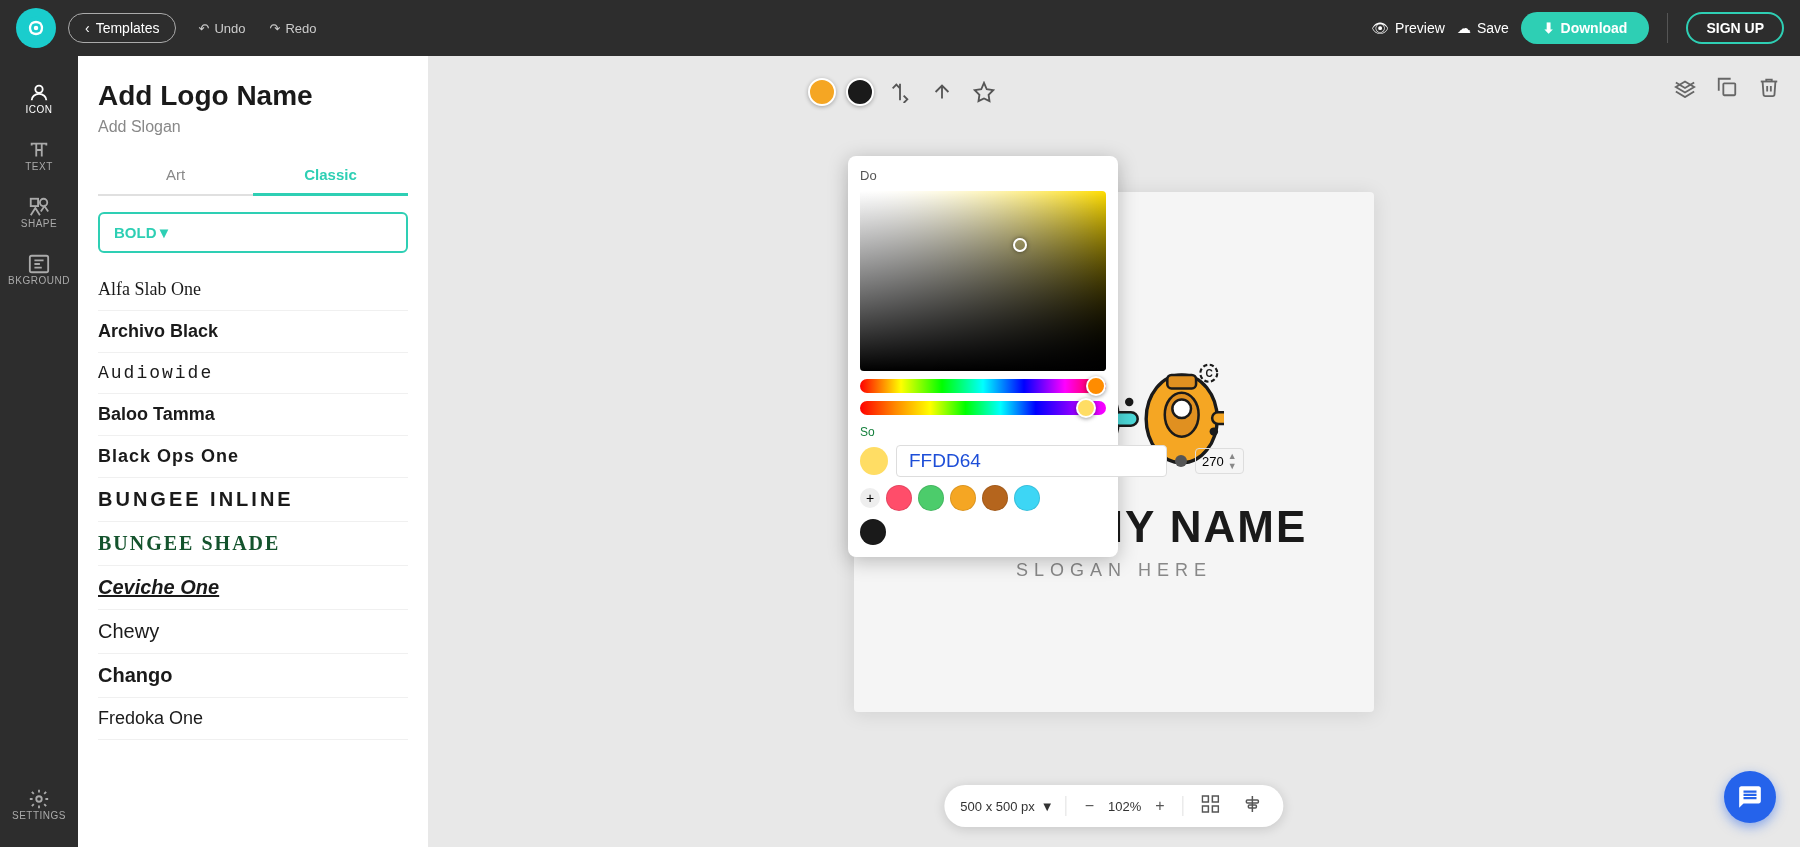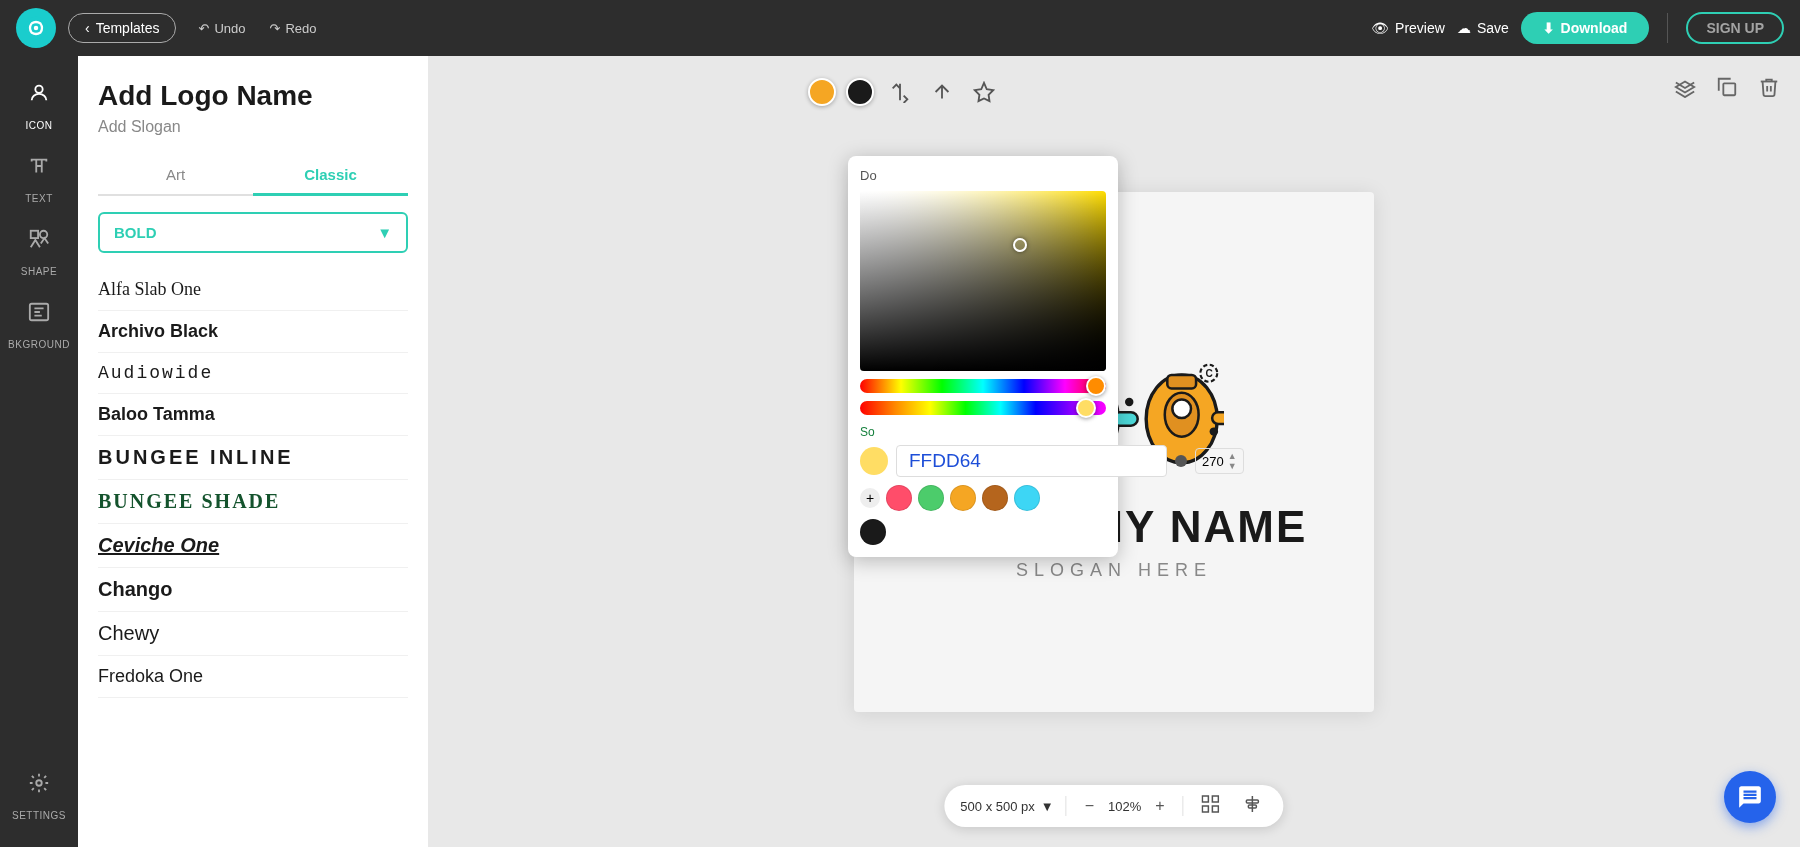--- a/index.html
+++ b/index.html
@@ -35,32 +35,32 @@
       background: transparent; border: none; color: #fff; font-size: 14px;
       cursor: pointer; display: flex; align-items: center; gap: 6px;
     }
     .download-btn {
       background: #2ecfb4; border: none; border-radius: 20px; padding: 8px 22px;
       color: #fff; font-size: 14px; font-weight: bold; cursor: pointer;
       display: flex; align-items: center; gap: 6px;
     }
     .signup-btn {
       background: transparent; border: 2px solid #2ecfb4; border-radius: 20px;
-      padding: 6px 18px; color: #a3a3a3; font-size: 14px; font-weight: bold; cursor: pointer;
+      padding: 6px 18px; color: #ffffff; font-size: 14px; font-weight: bold; cursor: pointer;
     }
     .divider-v { width: 1px; height: 30px; background: #555; margin: 0 6px; }
 
     
     .sidebar {
       position: fixed; left: 0; top: 56px; bottom: 0; width: 78px;
       background: #2d2d2d; display: flex; flex-direction: column; align-items: center;
       padding-top: 16px; gap: 4px; z-index: 90;
     }
     .sidebar-item {
-      display: flex; flex-direction: column; align-items: center; gap: 16px;
+      display: flex; flex-direction: column; align-items: center; gap: 0;
       padding: 10px 6px; cursor: pointer; border-radius: 8px; width: 68px;
       color: #aaa; font-size: 11px;
     }
     .sidebar-item.active { color: #fff; }
     .sidebar-item svg { width: 22px; height: 22px; }
     .sidebar-item-label { font-size: 10px; text-transform: uppercase; letter-spacing: 0.5px; }
     .sidebar-bottom { margin-top: auto; margin-bottom: 16px; }
 
     
     .main-area {
@@ -79,21 +79,21 @@
       font-size: 16px; color: #888; margin-bottom: 20px;
     }
     .tabs { display: flex; border-bottom: 2px solid #e0e0e0; margin-bottom: 16px; }
     .tab {
       flex: 1; text-align: center; padding: 10px; font-size: 15px; cursor: pointer;
       color: #888; border-bottom: 3px solid transparent; margin-bottom: -2px;
     }
     .tab.active { color: #2ecfb4; border-bottom-color: #2ecfb4; font-weight: 600; }
 
     .bold-select {
-      width: 100%; display: flex; align-items: center; justify-content: space-between;
+      width: 100%; display: flex; align-items: center; justify-content: flex-start;
       padding: 10px 14px; border: 2px solid #2ecfb4; border-radius: 6px;
       color: #2ecfb4; font-size: 15px; font-weight: bold; cursor: pointer;
       margin-bottom: 16px; background: #fff;
     }
 
     .font-list { display: flex; flex-direction: column; gap: 0; }
     .font-item {
       padding: 10px 0; font-size: 18px; color: #1a1a1a; cursor: pointer;
       border-bottom: 1px solid #f0f0f0;
     }
@@ -344,25 +344,26 @@
     <div class="bold-select">
       <span>BOLD</span>
       <span>▼</span>
     </div>
 
     <div class="font-list">
       <div class="font-item" style="font-family:'Georgia',serif;">Alfa Slab One</div>
       <div class="font-item font-archivo" style="font-weight:900;font-family:'Arial Black',sans-serif;">Archivo Black</div>
       <div class="font-item" style="font-family:'Courier New',monospace;letter-spacing:2px;">Audiowide</div>
       <div class="font-item font-baloo" style="font-weight:700;">Baloo Tamma</div>
+      <div class="font-item font-black-ops" style="font-weight:700;letter-spacing:1px;">Black Ops One</div>
       <div class="font-item font-bungee-inline" style="font-family:'Arial Black',sans-serif;letter-spacing:3px;font-weight:900;font-size:20px;">BUNGEE INLINE</div>
       <div class="font-item font-bungee-shade" style="font-family:Liberation Serif, serif;letter-spacing:2px;font-weight:900;color:#14532d;font-size:20px;">BUNGEE SHADE</div>
       <div class="font-item font-ceviche" style="font-style:italic;font-weight:bold;font-size:20px;">Ceviche One</div>
+      <div class="font-item" style="font-size:20px;">Chewy</div>
       <div class="font-item font-chango" style="font-weight:900;font-size:20px;">Chango</div>
-      <div class="font-item" style="font-size:20px;">Chewy</div>
       <div class="font-item">Fredoka One</div>
     </div>
   </div>
 
   <div class="canvas-area">
 
     <div style="position:absolute;top:20px;left:380px;display:flex;align-items:center;gap:10px;z-index:60;">
       <div class="color-dot" style="background:#f5a623;"></div>
       <div class="color-dot" style="background:#1a1a1a;"></div>
       <div class="toolbar-icon">

